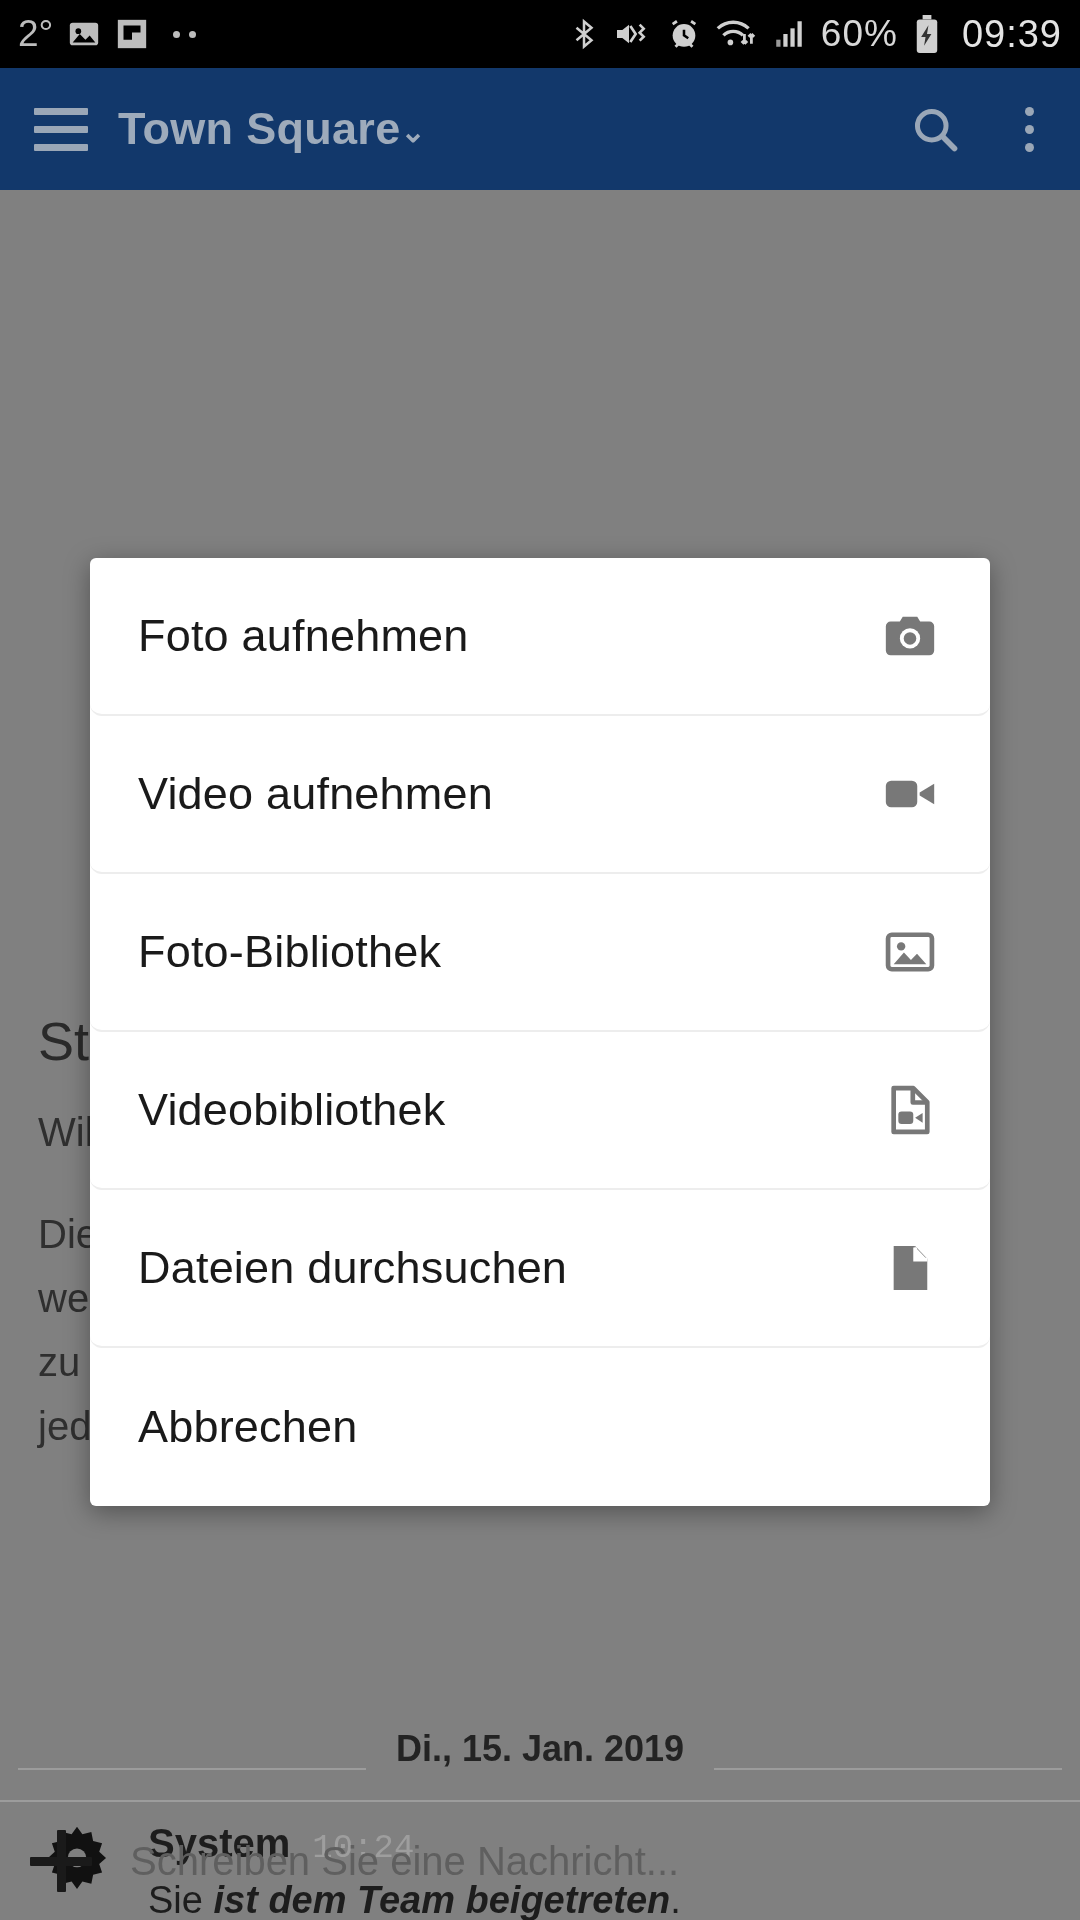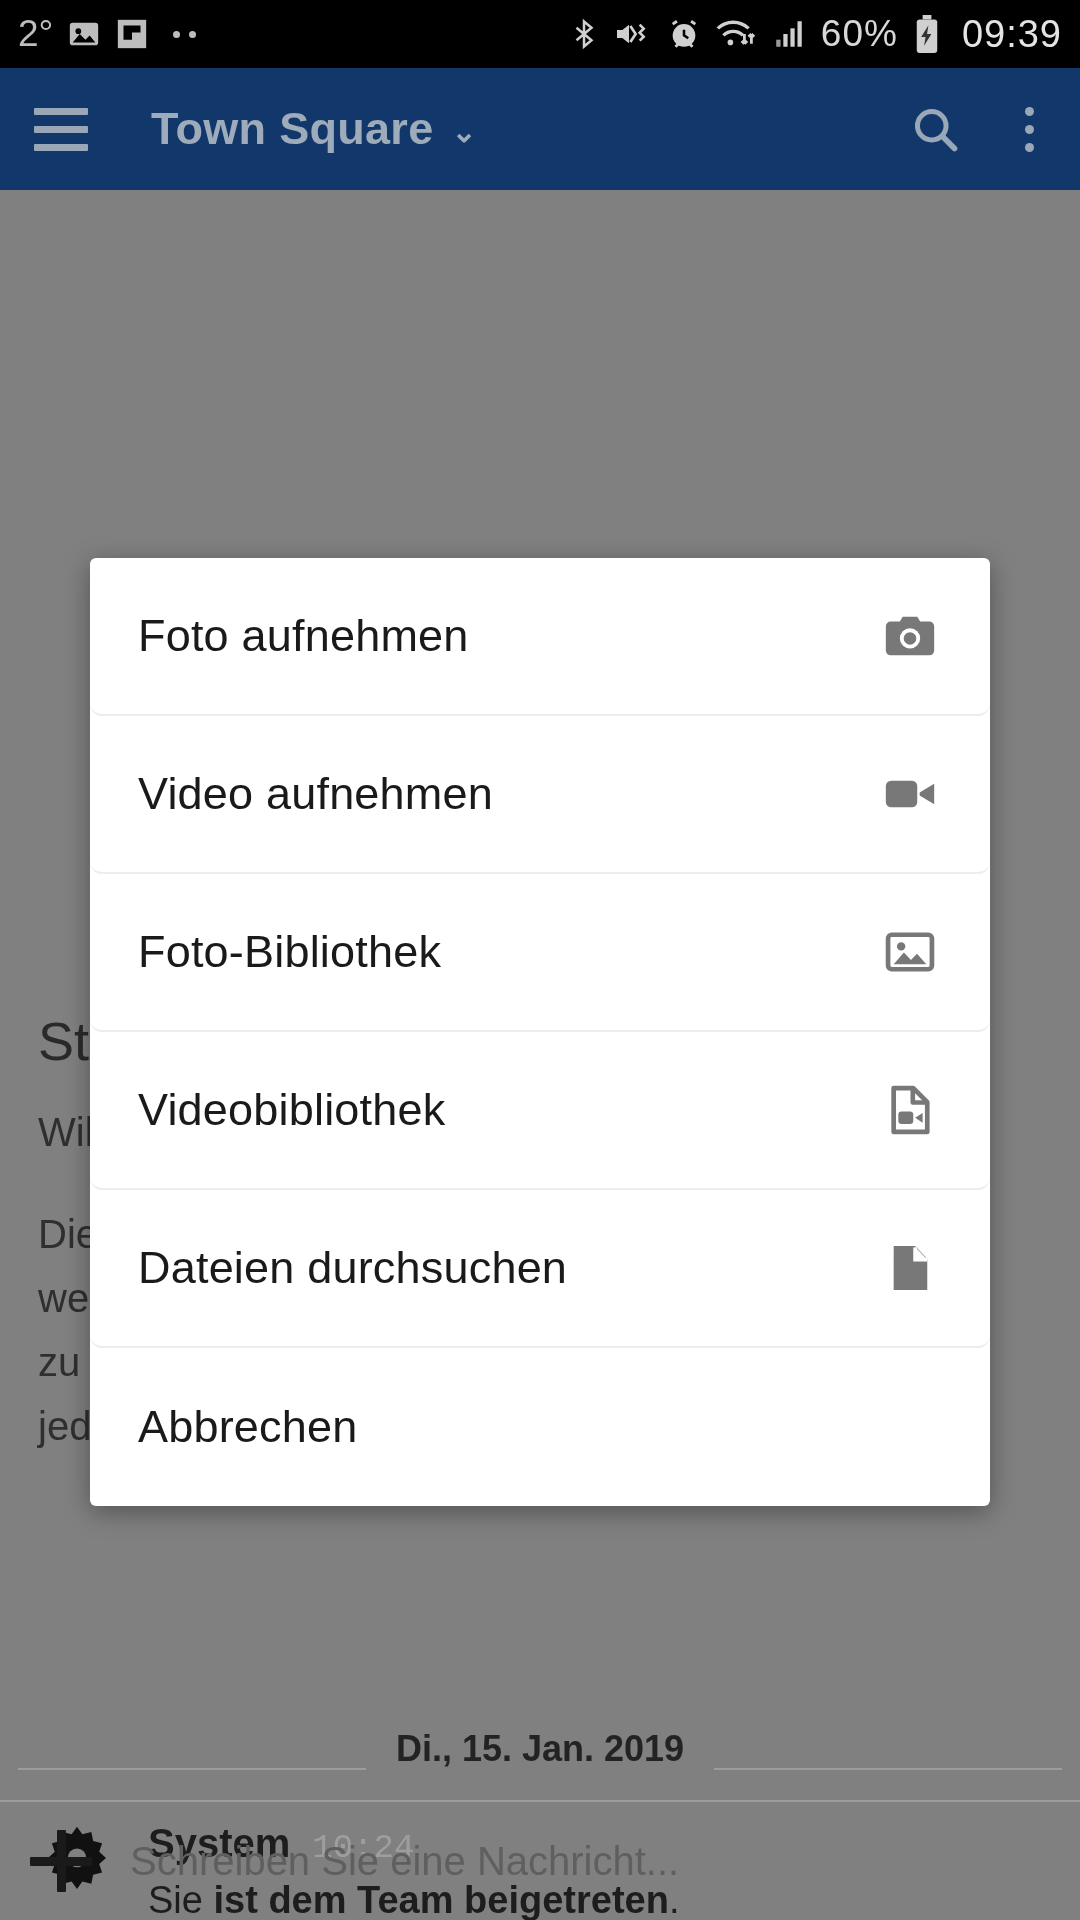--- a/index.html
+++ b/index.html
@@ -27,22 +27,22 @@
   .dots2 i{ width:7px;height:7px;border-radius:50%;background:#bdbdbd;display:block;}
 
   
   .toolbar{
     position:absolute; top:68px; left:0; width:1080px; height:122px;
     background:#12386b; display:flex; align-items:center; padding:0 34px;
   }
   .hamburger{ width:54px; display:flex; flex-direction:column; gap:11px; cursor:pointer;}
   .hamburger span{ display:block; height:7px; background:#9aa7b7; border-radius:1px;}
   .tb-title{
-    margin-left:63px; color:#9eabbb; font-size:45px; font-weight:700;
-    letter-spacing:.3px; display:flex; align-items:center; gap:18px;
+    margin-left:30px; color:#9eabbb; font-size:45px; font-weight:700;
+    letter-spacing:.3px; display:flex; align-items:center; 
   }
   .chev{ font-size:30px; line-height:1; transform:translateY(3px); }
   .tb-right{ margin-left:auto; display:flex; align-items:center; gap:52px;}
   .kebab{ display:flex; flex-direction:column; gap:9px; padding:6px 12px; cursor:pointer;}
   .kebab i{ width:9px;height:9px;border-radius:50%;background:#9aa7b7;display:block;}
 
   
   .content{ position:absolute; top:190px; left:0; width:1080px; height:1730px; }
   .bg-head{ position:absolute; left:38px; top:820px; font-size:54px; font-weight:400; color:#2a2a2a; white-space:nowrap;}
   .bg-p1{ position:absolute; left:38px; top:920px; font-size:40px; color:#2f2f2f; white-space:nowrap;}
@@ -54,21 +54,21 @@
   .date-sep .lbl{ padding:0 30px; font-size:36px; font-weight:700; color:#232323; white-space:nowrap;}
 
   
   .sysmsg{ position:absolute; left:0; top:1625px; width:1080px; padding:0 34px; display:flex; gap:28px;}
   .gear{ width:86px; height:86px; flex:0 0 86px; margin-top:6px;}
   .sys-body{ display:flex; flex-direction:column; gap:12px; padding-top:6px;}
   .sys-row1{ display:flex; align-items:baseline; gap:22px;}
   .sys-name{ font-size:40px; font-weight:700; color:#1d1d1d;}
   .sys-time{ font-size:34px; color:#9e9e9e;font-family:Liberation Mono, monospace;}
   .sys-text{ font-size:38px; color:#1d1d1d;}
-  .sys-text b{ font-weight:700;}
+  .sys-text b{ font-weight:700;font-style:italic;}
 
   
   .inputbar{
     position:absolute; left:0; bottom:0; width:1080px; height:120px;
     border-top:2px solid #9c9c9c; display:flex; align-items:center; padding:0 30px; gap:38px;
   }
   .plus{ position:relative; width:62px; height:62px; flex:0 0 62px; cursor:pointer;}
   .plus:before,.plus:after{ content:""; position:absolute; background:#1a1a1a; border-radius:1px;}
   .plus:before{ left:0; top:27px; width:62px; height:9px;}
   .plus:after{ top:0; left:27px; width:9px; height:62px;}

